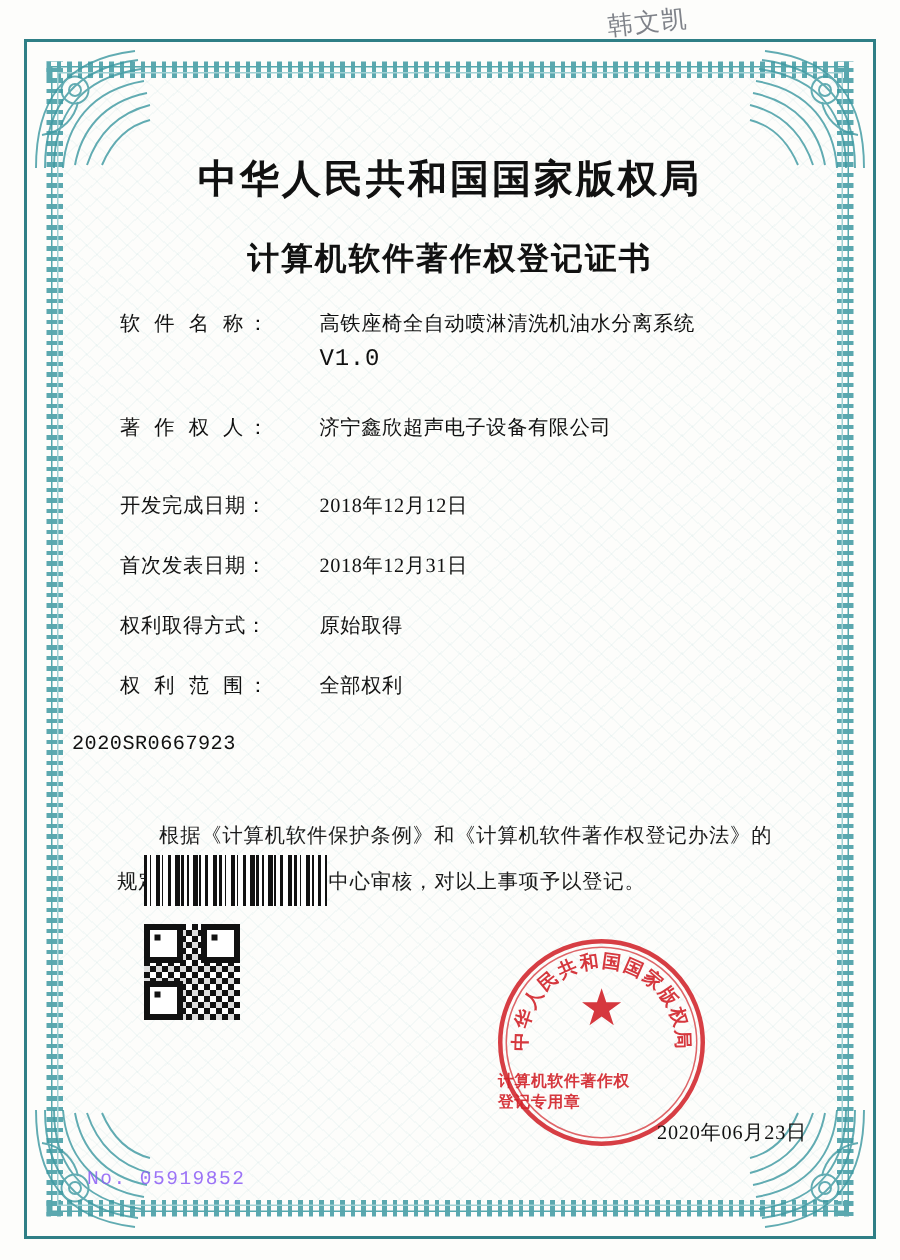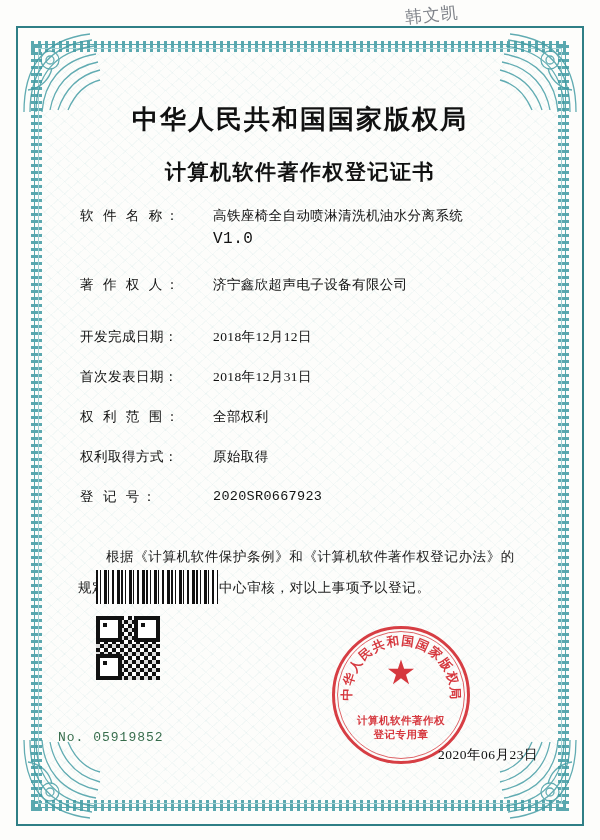--- a/index.html
+++ b/index.html
@@ -257,38 +257,38 @@
     fill: #d2232a;
     font-family: "Liberation Serif", serif;
     font-size: 12.5px;
     font-weight: bold;
     letter-spacing: 1.5px;
     opacity: .9;
   }
   .seal-line {
     position: absolute;
     width: 100%;
-    text-align: center;
+    text-align: left;
     color: #d2232a;
     font-size: 10.5px;
     font-weight: bold;
     letter-spacing: .5px;
     opacity: .9;
   }
   #seal-line2 { top: 88px; }
   #seal-line3 { top: 102px; }
 
   
   #footer-no {
     position: absolute;
     left: 58px;
-    top: 730px;
+    top: 778px;
     font-family: "Liberation Mono", "DejaVu Sans Mono", monospace;
     font-size: 13px;
-    color: #14532d;
+    color: #8b5cf6;
     letter-spacing: 1px;
     opacity: .85;
   }
   #footer-date {
     position: absolute;
     right: 62px;
     top: 746px;
     font-size: 13.5px;
     color: #111;
     letter-spacing: .5px;
@@ -390,31 +390,30 @@
       <div class="field-label tight">开发完成日期：</div>
       <div class="field-value">2018年12月12日</div>
     </div>
 
     <div class="field-row">
       <div class="field-label tight">首次发表日期：</div>
       <div class="field-value">2018年12月31日</div>
     </div>
 
     <div class="field-row">
+      <div class="field-label tight">权利取得方式：</div>
+      <div class="field-value">原始取得</div>
+    </div>
+
+    <div class="field-row">
       <div class="field-label">权 利 范 围：</div>
       <div class="field-value">全部权利</div>
     </div>
 
     <div class="field-row">
-      <div class="field-label tight">权利取得方式：</div>
-      <div class="field-value">原始取得</div>
-    </div>
-
-    <div class="field-row">
-      <div class="field-label">登 记 号：</div>
       <div class="field-value mono">2020SR0667923</div>
     </div>
 
     <div id="statement">
       <span class="indent"></span><span>根据《计算机软件保护条例》和《计算机软件著作权登记办法》的</span><br>
       <span>规定，经中国版权保护中心审核，对以上事项予以登记。</span>
     </div>
   </div>
 
   <div id="codes">

